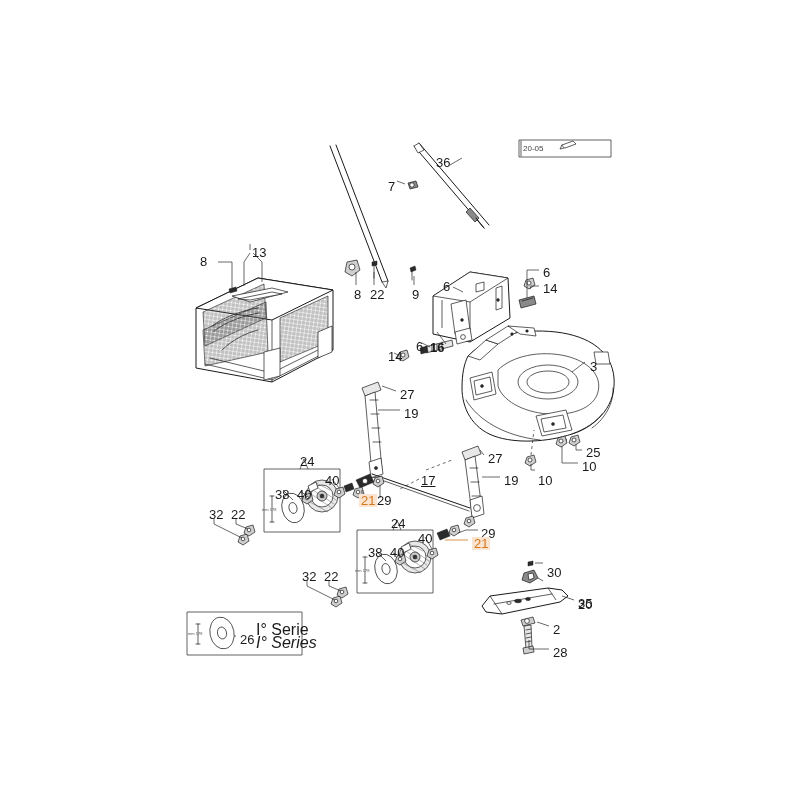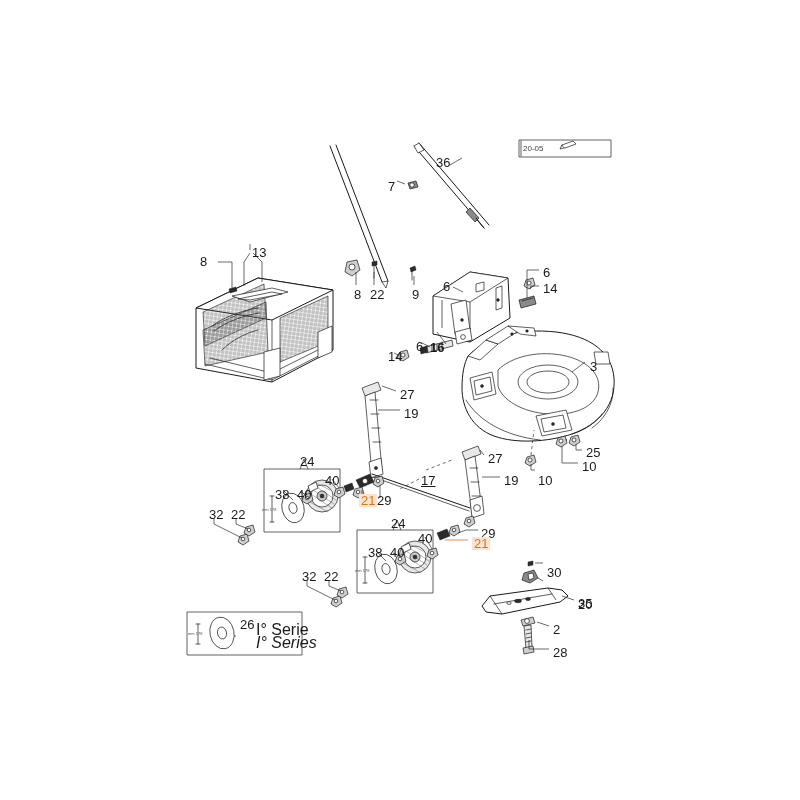--- a/index.html
+++ b/index.html
@@ -438,21 +438,21 @@
       <div class="callout-label" style="left: 275px; top: 488px;">38</div>
       <div class="callout-label" style="left: 297px; top: 488px;">40</div>
       <div class="callout-label" style="left: 325px; top: 474px;">40</div>
       <div class="callout-label" style="left: 368px; top: 546px;">38</div>
       <div class="callout-label" style="left: 390px; top: 546px;">40</div>
       <div class="callout-label" style="left: 418px; top: 532px;">40</div>
       <div class="callout-label" style="left: 209px; top: 508px;">32</div>
       <div class="callout-label" style="left: 231px; top: 508px;">22</div>
       <div class="callout-label" style="left: 302px; top: 570px;">32</div>
       <div class="callout-label" style="left: 324px; top: 570px;">22</div>
-      <div class="callout-label" style="left: 240px; top: 618px;">26</div>
+      <div class="callout-label" style="left: 240px; top: 633px;">26</div>
       <div class="callout-label" style="left: 547px; top: 560px; margin-top: 6px;">30</div>
       <div class="callout-label" style="left: 578px; top: 578px; margin-top: 20px;">20</div>
       <div class="callout-label" style="left: 578px; top: 597px;">35</div>
       <div class="callout-label" style="left: 553px; top: 623px;">2</div>
       <div class="callout-label" style="left: 553px; top: 646px;">28</div>
     </div>
 
   <div class="corner-code" style="left:523px; top:144px;">20-05</div>
 
   <div class="serie-text" style="left:256px; top:621px;">I° Serie</div>

